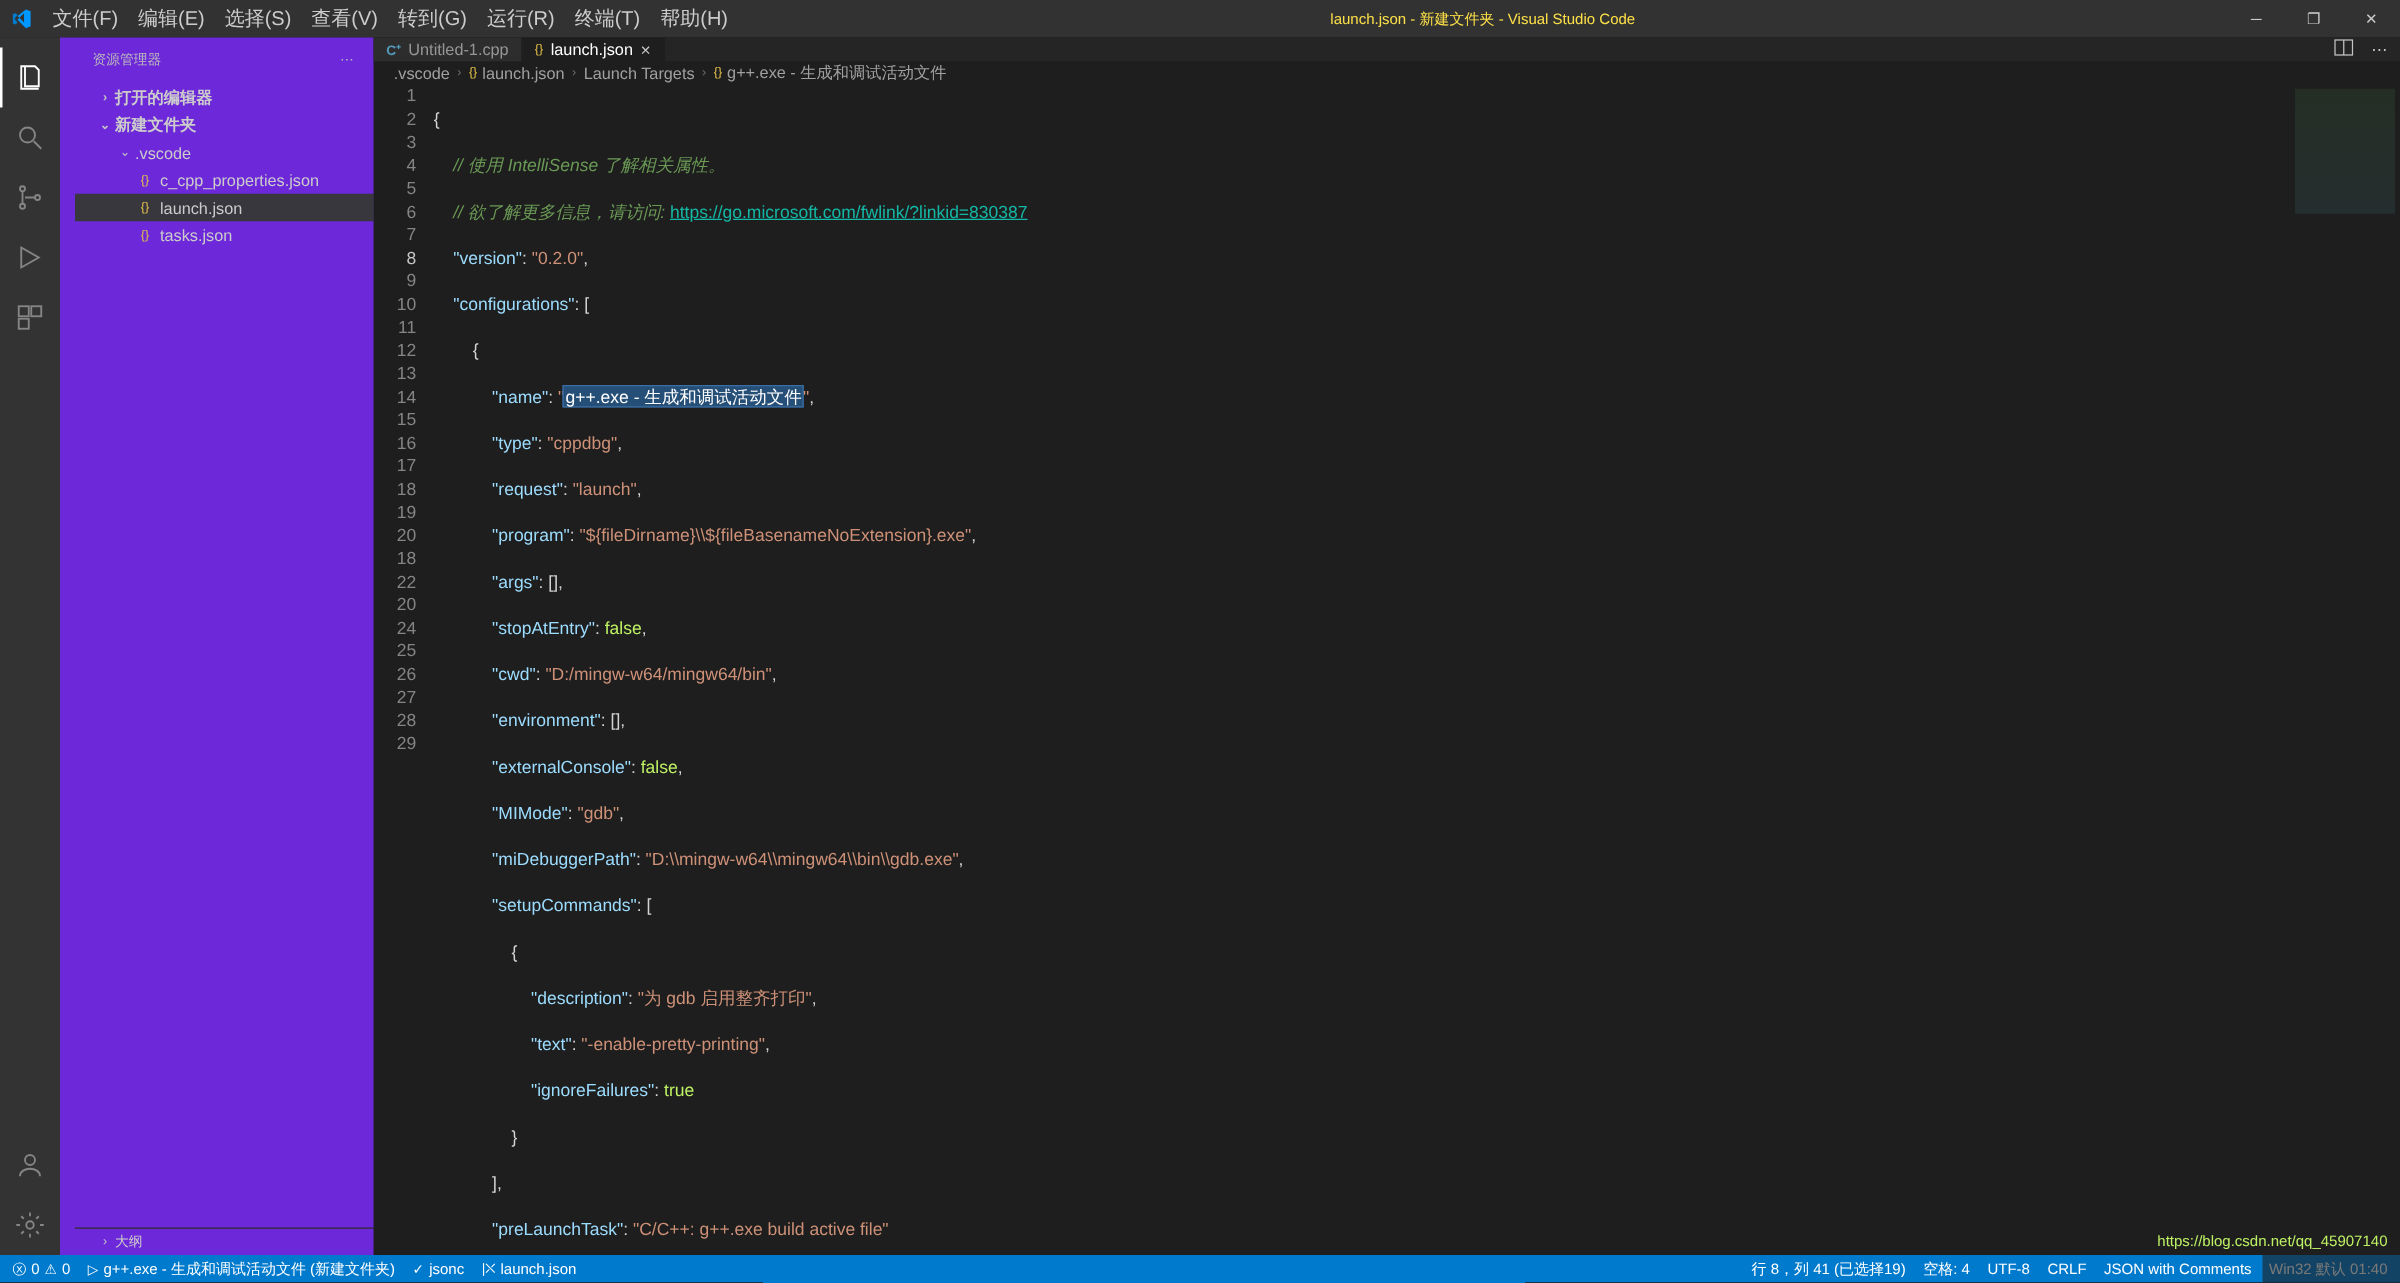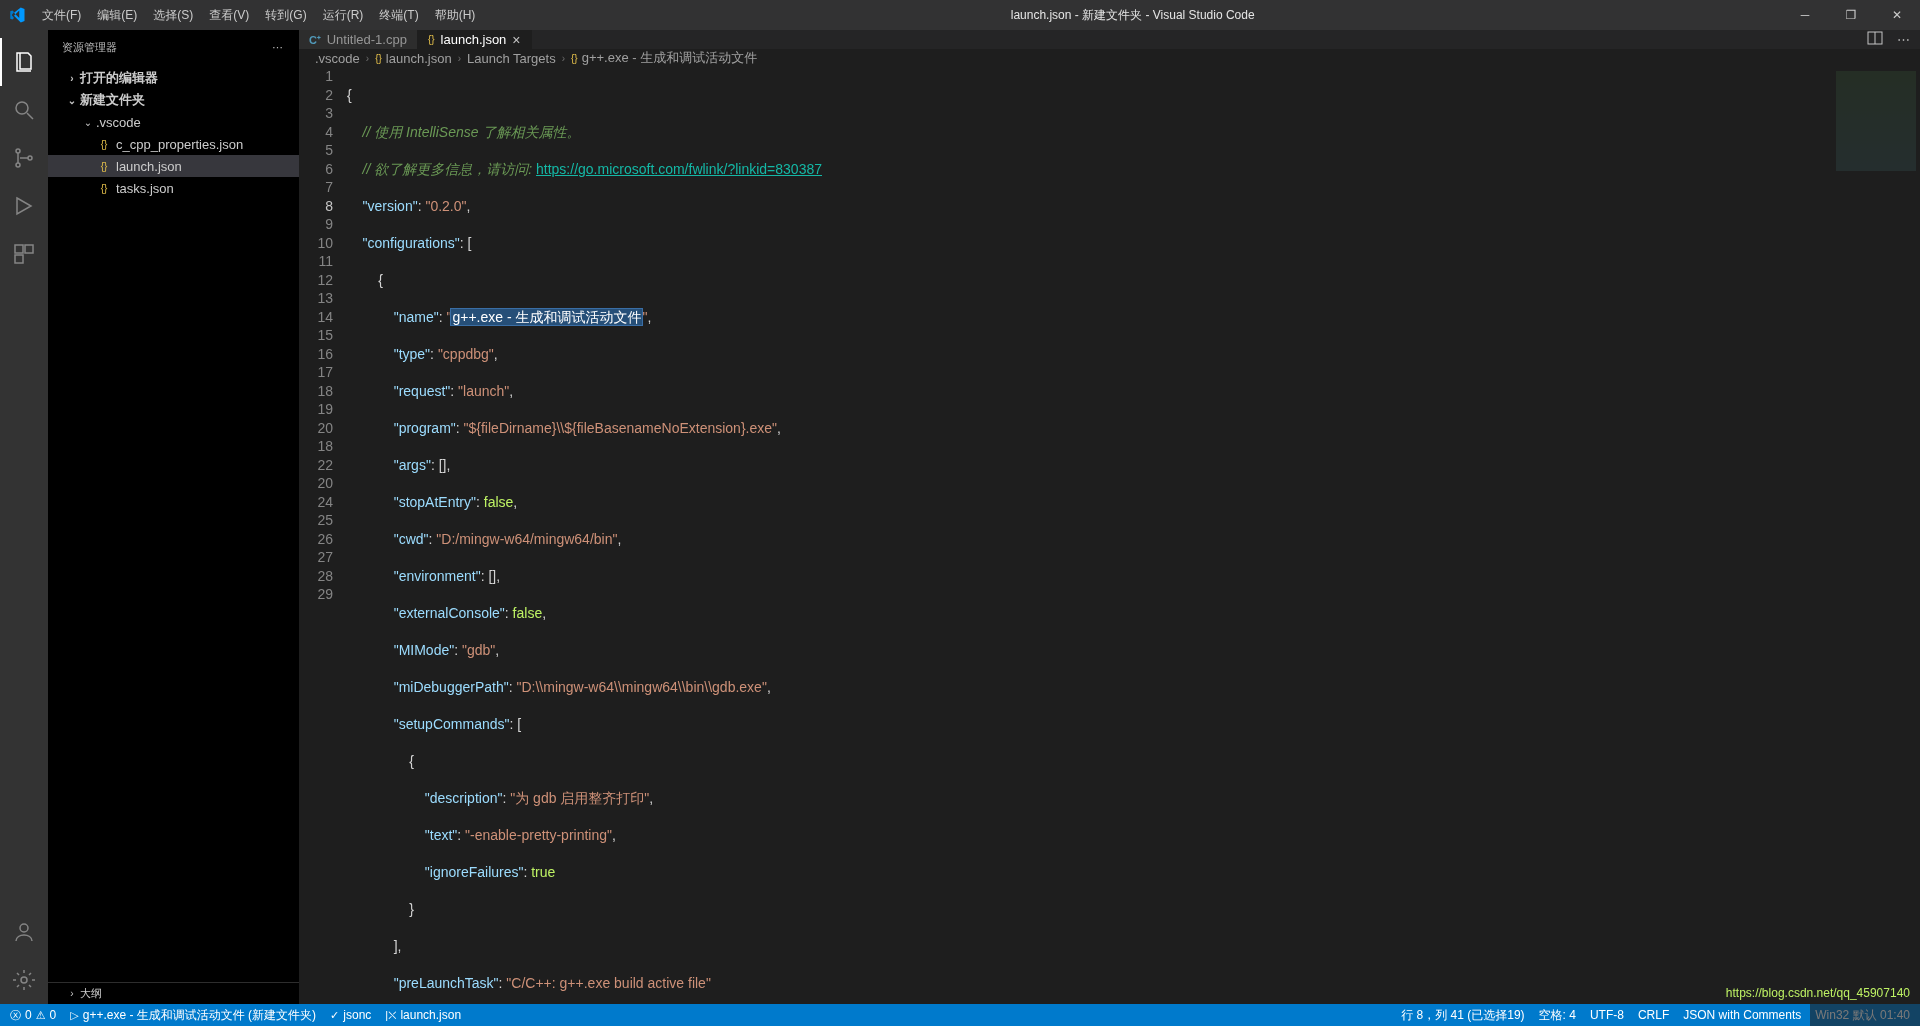--- a/index.html
+++ b/index.html
@@ -1,39 +1,39 @@
 <!DOCTYPE html>
 <html><head>
 <meta charset="utf-8">
 <style>
 * { margin: 0; padding: 0; box-sizing: border-box; font-family: "Segoe UI", Arial, sans-serif; }
 body { background: #1e1e1e; color: #cccccc; width: 1920px; height: 1026px; overflow: hidden; font-size: 13px; display: flex; flex-direction: column; }
 
 
 .titlebar { height: 30px; background: #323233; display: flex; align-items: center; padding-left: 8px; }
 .vs-logo { width: 18px; height: 18px; margin-right: 8px; }
-.menu { display: flex; font-size: 12px; }
+.menu { display: flex; font-size: 16px; }
 .menu-item { padding: 4px 8px; cursor: pointer; }
-.title-center { flex: 1; text-align: center; font-size: 12px; color: #e5e5e5; }
+.title-center { flex: 1; text-align: center; font-size: 12px; color: #fde047; }
 .win-controls { display: flex; }
 .win-btn { width: 46px; height: 30px; display: flex; align-items: center; justify-content: center; color: #ccc; font-size: 12px; }
 
 
 .main { flex: 1; display: flex; min-height: 0; }
 
 
 .activity-bar { width: 48px; background: #333333; display: flex; flex-direction: column; padding-top: 8px; }
 .activity-item { width: 48px; height: 48px; display: flex; align-items: center; justify-content: center; color: #858585; position: relative; }
 .activity-item.active { color: #ffffff; }
 .activity-item.active::before { content: ''; position: absolute; left: 0; top: 0; bottom: 0; width: 2px; background: #fff; }
 .activity-spacer { flex: 1; }
 .activity-icon { width: 24px; height: 24px; }
 
 
-.sidebar { width: 251px; background: #000000; display: flex; flex-direction: column; }
+.sidebar { width: 251px; background: #6d28d9; display: flex; flex-direction: column; padding-left: 12px; }
 .sidebar-header { height: 35px; display: flex; align-items: center; justify-content: space-between; padding: 0 14px; font-size: 11px; text-transform: uppercase; color: #bbbbbb; }
 .sidebar-header .dots { color: #bbb; letter-spacing: 2px; }
 .tree { flex: 1; padding-top: 2px; }
 .tree-row { height: 22px; display: flex; align-items: center; font-size: 13px; color: #cccccc; cursor: pointer; }
 .tree-row.bold { font-weight: 600; }
 .tree-row.selected { background: #37373d; }
 .chev { width: 16px; display: inline-flex; justify-content: center; color: #c5c5c5; font-size: 10px; }
 .indent1 { padding-left: 16px; }
 .indent2 { padding-left: 32px; }
 .indent3 { padding-left: 48px; }

